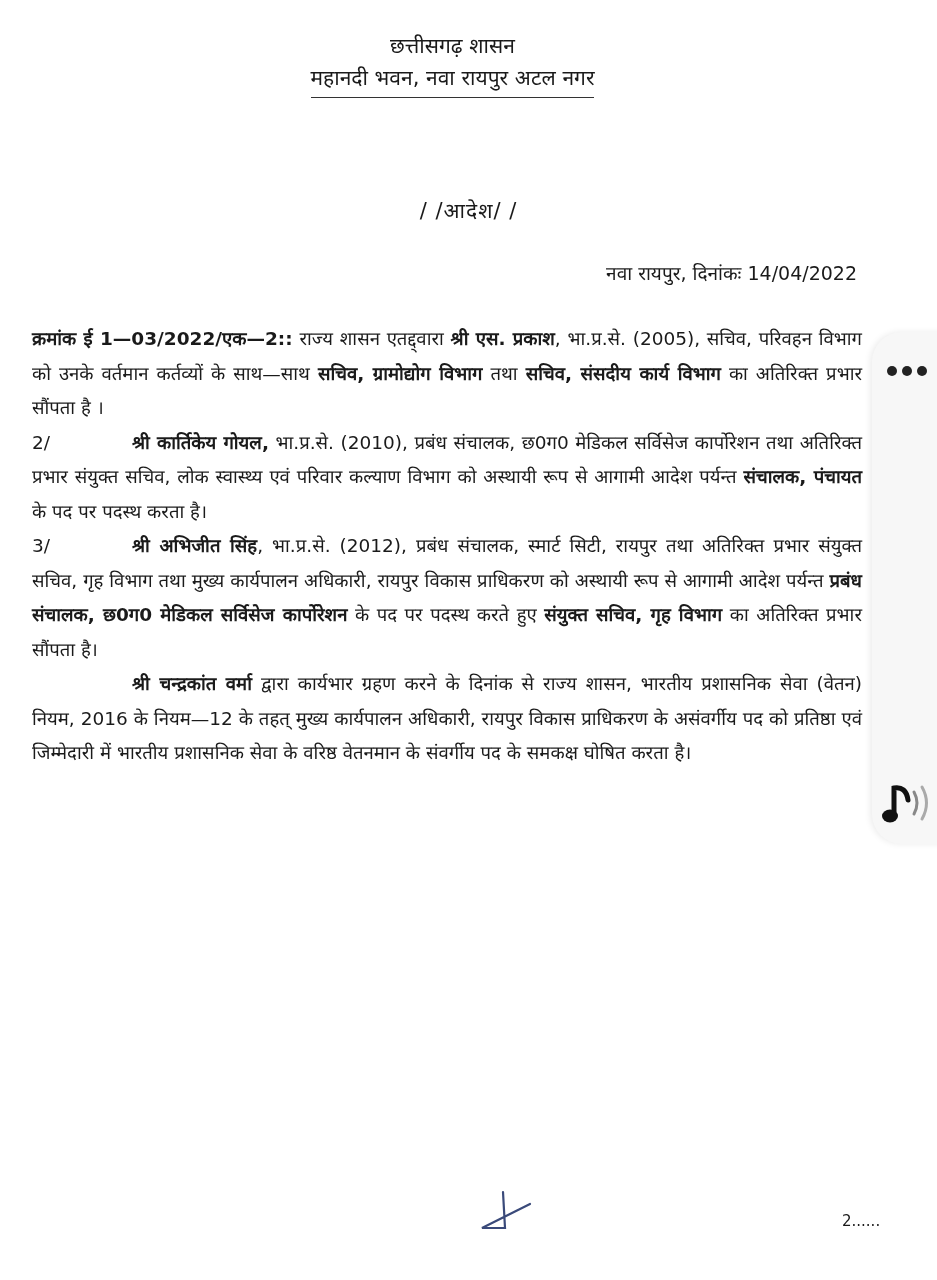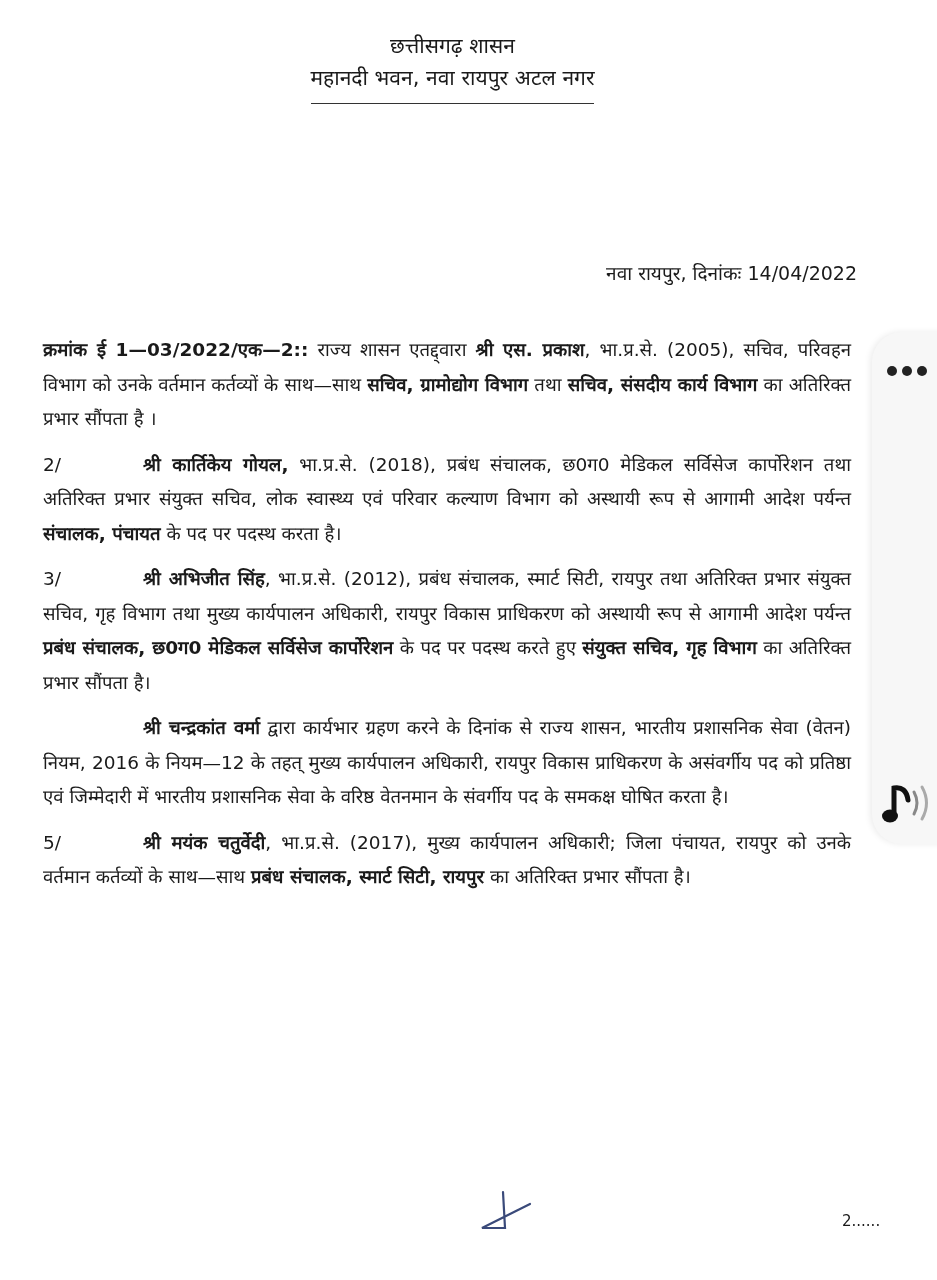--- a/index.html
+++ b/index.html
@@ -5,35 +5,35 @@
   html, body { margin: 0; padding: 0; background: #ffffff; }
   body {
     width: 937px; height: 1280px; overflow: hidden; position: relative;
     font-family: "DejaVu Sans", "Liberation Sans", sans-serif;
     color: #1a1a1a;
   }
   .page { position: absolute; left: 0; top: 0; width: 937px; height: 1280px; }
   .header { position: absolute; left: 0; width: 905px; text-align: center; top: 30px; }
   .header .line { font-size: 21px; line-height: 32px; }
   .header .address {
-    display: inline-block; border-bottom: 1.5px solid #333; padding-bottom: 9px;
+    display: inline-block; border-bottom: 1.5px solid #333; padding-bottom: 3px;
   }
   .order-title {
     position: absolute; top: 196px; left: 0; width: 937px; text-align: center;
     font-size: 21px; letter-spacing: 1px;
   }
   .date-line {
     position: absolute; top: 260px; right: 80px; font-size: 19px; text-align: center;
   }
   .body {
     position: absolute; left: 32px; top: 322px; width: 830px;
     font-size: 18.5px; line-height: 34.5px;
     text-align: justify;
   }
-  .para { margin: 11px; }
+  .para { margin: 0; }
   .para .num { display: inline-block; width: 100px; }
   .para .indent { display: inline-block; width: 100px; }
   b { font-weight: bold; }
   .signature {
     position: absolute; left: 478px; top: 1190px; width: 60px; height: 45px;
   }
   .page-cont {
     position: absolute; left: 842px; top: 1212px; font-size: 15px;
   }
   .side-panel {
@@ -53,38 +53,36 @@
 </head>
 <body>
 
 <div class="page">
 
   <div class="header">
     <div class="line">छत्तीसगढ़ शासन</div>
     <div class="line"><span class="address">महानदी भवन, नवा रायपुर अटल नगर</span></div>
   </div>
 
+  <div class="order-title">/ /आदेश/ /</div>
 
   <div class="date-line">नवा रायपुर, दिनांकः 14/04/2022</div>
 
   <div class="body">
     <p class="para">
       <b>क्रमांक ई 1—03/2022/एक—2::</b><span> राज्य शासन एतद्द्वारा </span><b>श्री एस. प्रकाश</b><span>, भा.प्र.से. (2005), सचिव, परिवहन विभाग को उनके वर्तमान कर्तव्यों के साथ—साथ </span><b>सचिव, ग्रामोद्योग विभाग</b><span> तथा </span><b>सचिव, संसदीय कार्य विभाग</b><span> का अतिरिक्त प्रभार सौंपता है ।</span>
     </p>
     <p class="para">
-      <span class="num">2/</span><b>श्री कार्तिकेय गोयल,</b><span> भा.प्र.से. (2018), प्रबंध संचालक, छ0ग0 मेडिकल सर्विसेज कार्पोरेशन तथा अतिरिक्त प्रभार संयुक्त सचिव, लोक स्वास्थ्य एवं परिवार कल्याण विभाग को अस्थायी रूप से आगामी आदेश पर्यन्त </span><b>संचालक, पंचायत</b><span>  के पद पर पदस्थ करता है।</span>
+      <span class="num">2/</span><b>श्री कार्तिकेय गोयल,</b><span> भा.प्र.से. (2010), प्रबंध संचालक, छ0ग0 मेडिकल सर्विसेज कार्पोरेशन तथा अतिरिक्त प्रभार संयुक्त सचिव, लोक स्वास्थ्य एवं परिवार कल्याण विभाग को अस्थायी रूप से आगामी आदेश पर्यन्त </span><b>संचालक, पंचायत</b><span>  के पद पर पदस्थ करता है।</span>
     </p>
     <p class="para">
       <span class="num">3/</span><b>श्री अभिजीत सिंह</b><span>, भा.प्र.से. (2012), प्रबंध संचालक, स्मार्ट सिटी, रायपुर तथा अतिरिक्त प्रभार संयुक्त सचिव, गृह विभाग तथा मुख्य कार्यपालन अधिकारी, रायपुर विकास प्राधिकरण को अस्थायी रूप से आगामी आदेश पर्यन्त </span><b>प्रबंध संचालक, छ0ग0 मेडिकल सर्विसेज कार्पोरेशन</b><span> के पद पर पदस्थ करते हुए </span><b>संयुक्त सचिव, गृह विभाग</b><span> का अतिरिक्त प्रभार सौंपता है।</span>
     </p>
     <p class="para">
       <span class="indent"></span><b>श्री चन्द्रकांत वर्मा</b><span> द्वारा कार्यभार ग्रहण करने के दिनांक से राज्य शासन, भारतीय प्रशासनिक सेवा (वेतन) नियम, 2016 के नियम—12 के तहत् मुख्य कार्यपालन अधिकारी, रायपुर विकास प्राधिकरण के असंवर्गीय पद को प्रतिष्ठा एवं जिम्मेदारी में भारतीय प्रशासनिक सेवा के वरिष्ठ वेतनमान के संवर्गीय पद के समकक्ष घोषित करता है।</span>
-    </p>
-    <p class="para">
-      <span class="num">5/</span><b>श्री मयंक चतुर्वेदी</b><span>, भा.प्र.से. (2017), मुख्य कार्यपालन अधिकारी; जिला पंचायत, रायपुर को उनके वर्तमान कर्तव्यों के साथ—साथ </span><b>प्रबंध संचालक, स्मार्ट सिटी, रायपुर</b><span> का अतिरिक्त प्रभार सौंपता है।</span>
     </p>
   </div>
 
   <svg class="signature" viewBox="0 0 60 45">
     <path d="M25 2 L27 38 L4 38 L52 14 M28 26 L40 20" stroke="#3a4a7a" stroke-width="2.2" fill="none" stroke-linecap="round"></path>
   </svg>
 
   <div class="page-cont">2......</div>
 
   <div class="side-panel">

